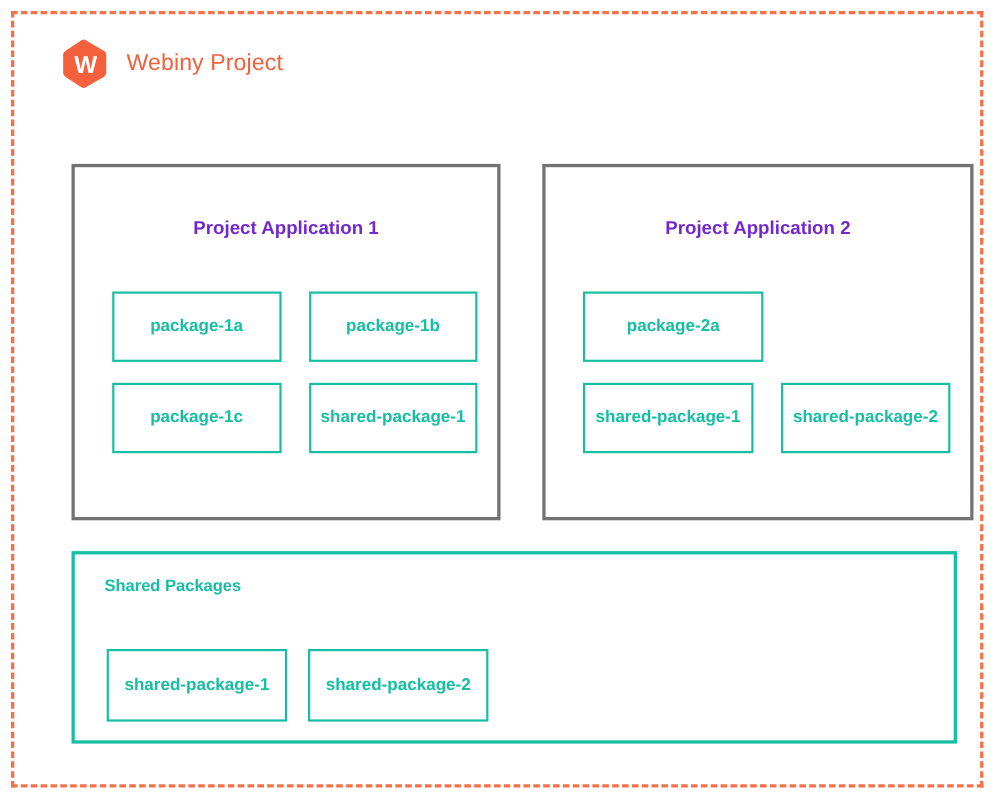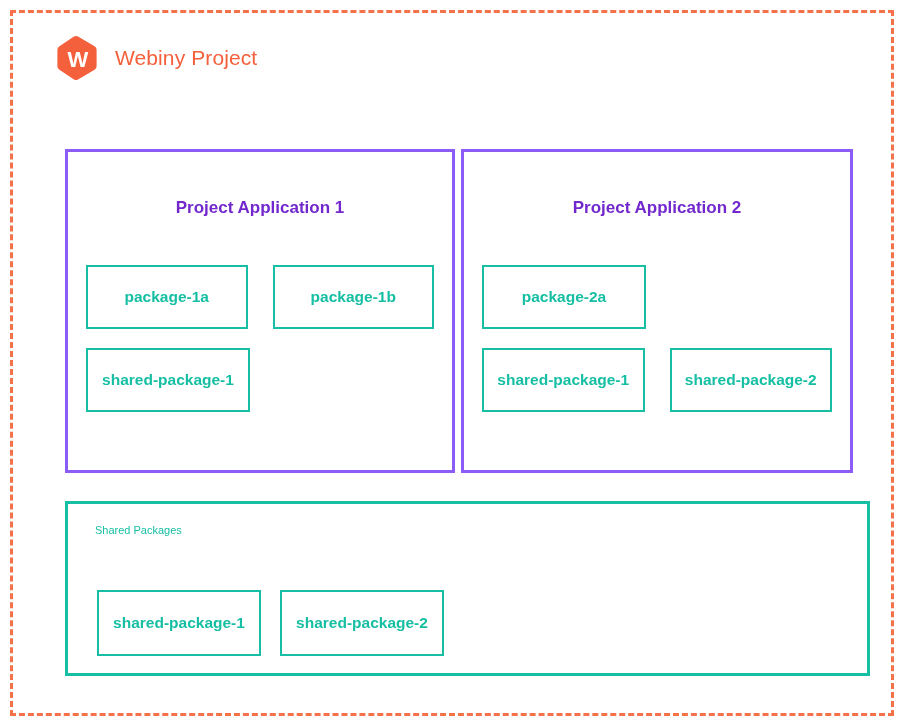--- a/index.html
+++ b/index.html
@@ -45,25 +45,25 @@
     font-weight: normal;
     color: #F4603C;
     letter-spacing: 0.1px;
     white-space: nowrap;
   }
 
   
   .app-box {
     position: absolute;
     box-sizing: border-box;
-    border: 3px solid #8b5cf6;
+    border: 3px solid #737373;
     background: #ffffff;
   }
   #app-box-0 { left: 52px;  top: 136px; width: 390px; height: 324px; }
-  #app-box-1 { left: 448px; top: 136px; width: 392px; height: 324px; }
+  #app-box-1 { left: 480px; top: 136px; width: 392px; height: 324px; }
 
   .app-title {
     position: absolute;
     left: 0;
     right: 0;
     top: 46px;
     text-align: center;
     font-size: 17px;
     font-weight: bold;
     color: #7328CE;
@@ -73,20 +73,21 @@
   .pkg-grid {
     position: absolute;
     left: 18px;
     right: 18px;
     top: 113px;
   }
   .pkg-row {
     display: flex;
     gap: 25px;
     margin-bottom: 19px;
+    margin-left: 16px;
   }
   .pkg-box {
     box-sizing: border-box;
     width: 164px;
     height: 64px;
     border: 2px solid #16BFA3;
     background: #ffffff;
     display: flex;
     align-items: center;
     justify-content: center;
@@ -104,22 +105,22 @@
     width: 805px;
     height: 175px;
     box-sizing: border-box;
     border: 3px solid #16BFA3;
     background: #ffffff;
   }
   #shared-title {
     position: absolute;
     left: 27px;
     top: 20px;
-    font-size: 11px;
-    font-weight: normal;
+    font-size: 15px;
+    font-weight: bold;
     color: #16BFA3;
   }
   #shared-grid {
     position: absolute;
     left: 29px;
     top: 86px;
     display: flex;
     gap: 19px;
   }
   #shared-grid .pkg-box {
@@ -141,20 +142,21 @@
   </div>
 
   <div class="app-box" id="app-box-0">
     <div class="app-title">Project Application 1</div>
     <div class="pkg-grid">
       <div class="pkg-row">
         <div class="pkg-box">package-1a</div>
         <div class="pkg-box">package-1b</div>
       </div>
       <div class="pkg-row">
+        <div class="pkg-box">package-1c</div>
         <div class="pkg-box">shared-package-1</div>
       </div>
     </div>
   </div>
 
   <div class="app-box" id="app-box-1">
     <div class="app-title">Project Application 2</div>
     <div class="pkg-grid">
       <div class="pkg-row">
         <div class="pkg-box">package-2a</div>

